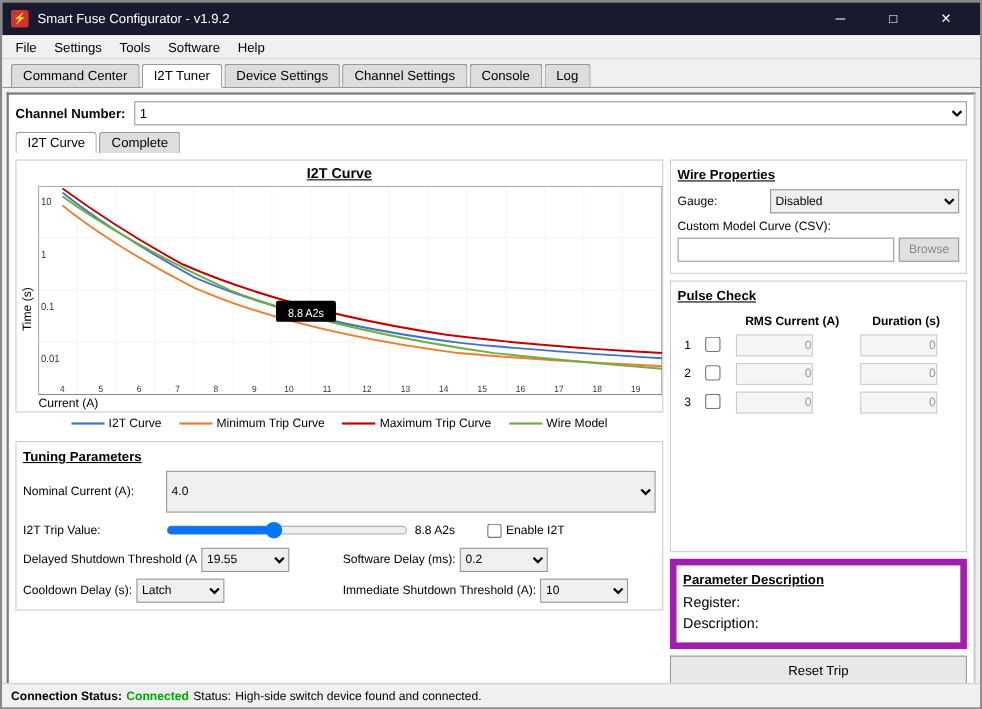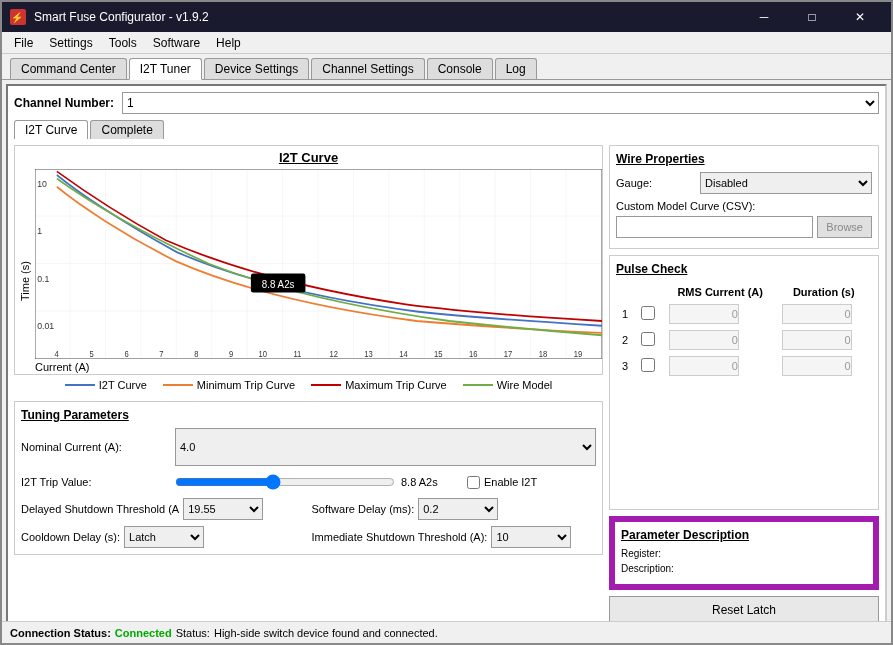--- a/index.html
+++ b/index.html
@@ -181,21 +181,21 @@
     .tuning-title {
       font-weight: bold;
       font-size: 12px;
       text-decoration: underline;
       margin-bottom: 6px;
     }
     .param-row {
       display: flex;
       align-items: center;
       margin-bottom: 8px;
-      gap: 24px;
+      gap: 0;
     }
     .param-label { font-size: 11px; width: 130px; }
     .param-select {
       flex: 1;
       height: 38px;
       border: 1px solid #999;
       font-size: 11px;
     }
     .slider-container {
       display: flex;
@@ -299,21 +299,21 @@
       font-size: 11px;
       text-align: right;
       color: #999;
     }
     .pulse-check-box { width: 14px; height: 14px; }
 
     .param-desc {
       border: 6px solid #a21caf;
       padding: 6px;
     }
-    .desc-row { font-size: 10px; margin-bottom: 4px; }
+    .desc-row { font-size: 13px; margin-bottom: 4px; }
 
     .reset-latch-btn {
       width: 100%;
       height: 28px;
       border: 1px solid #999;
       background: #e8e8e8;
       font-size: 12px;
       cursor: pointer;
       margin-top: auto;
     }
@@ -596,21 +596,21 @@
             <div class="desc-row">
               <span>Register:</span>
               <span></span>
             </div>
             <div class="desc-row">
               <span>Description:</span>
               <span></span>
             </div>
           </div>
 
-          <button class="reset-latch-btn" style="margin-top:auto;">Reset Latch</button>
+          <button class="reset-latch-btn" style="margin-top:auto;">Reset Trip</button>
         </div>
       </div>
     </div>
   </div>
 
   <div class="status-bar">
     <span style="font-weight:bold;">Connection Status:</span>
     <span style="color: #00aa00; font-weight:bold; margin: 0 4px;">Connected</span>
     <span style="font-weight:normal;">Status:</span>
     <span style="margin-left:4px;">High-side switch device found and connected.</span>

